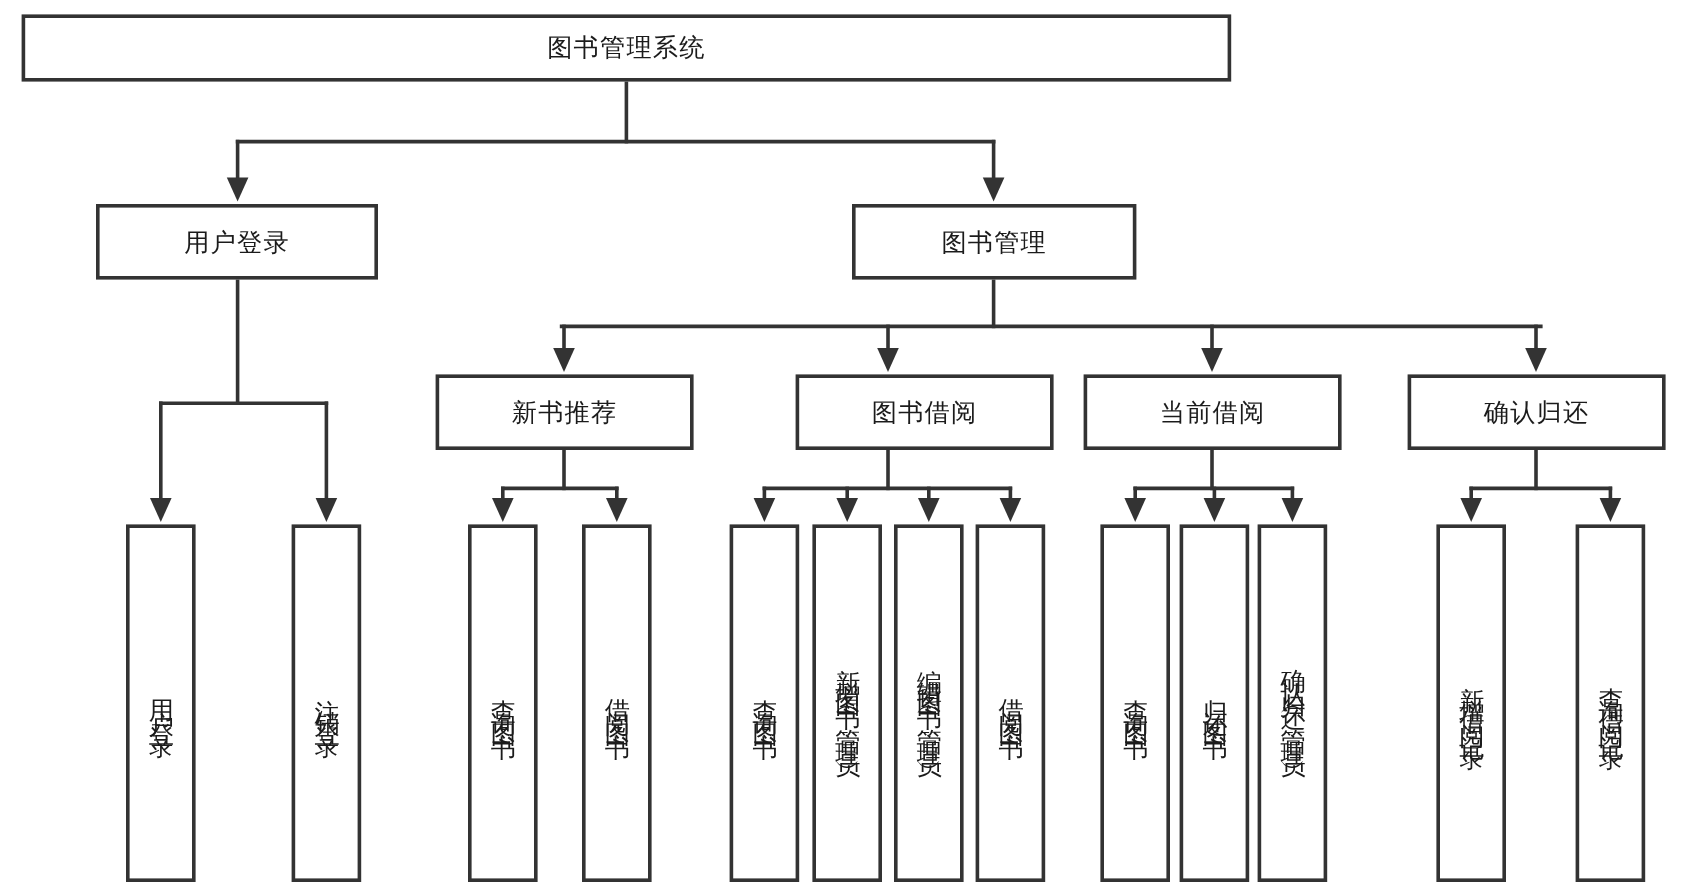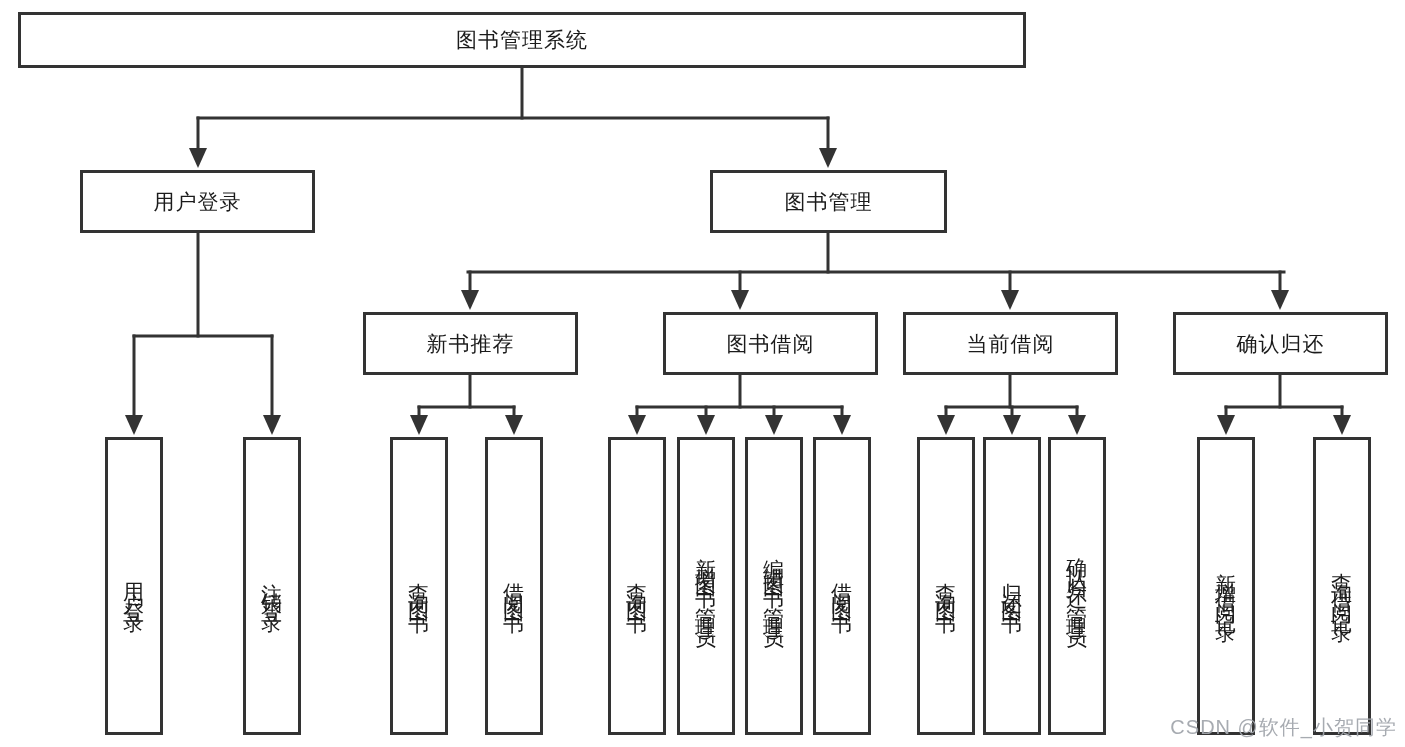--- a/index.html
+++ b/index.html
@@ -228,15 +228,14 @@
   <div class="node leaf leaf-10">
     <span class="vtext">确认归还（管理员）</span>
   </div>
   <div class="node leaf leaf-11">
     <span class="vtext">新增借阅记录</span>
   </div>
   <div class="node leaf leaf-12">
     <span class="vtext">查询借阅记录</span>
   </div>
 
-  <div class="watermark">CSDN @软件_小贺同学</div>
 
 </div>
 
 </body></html>

